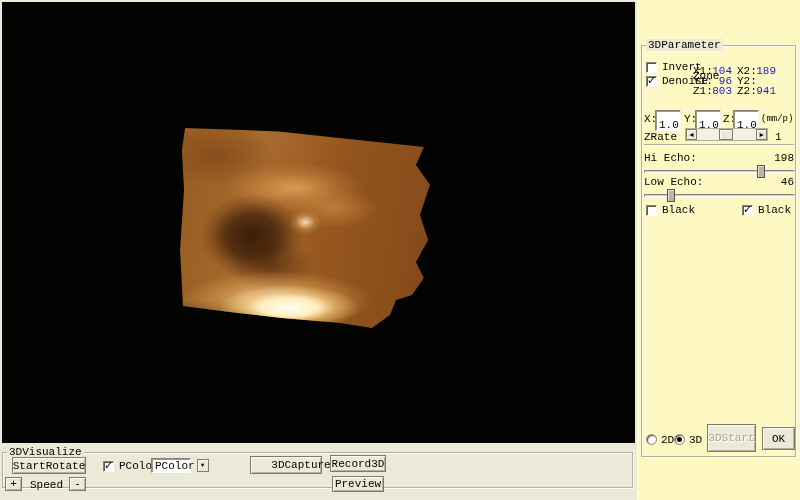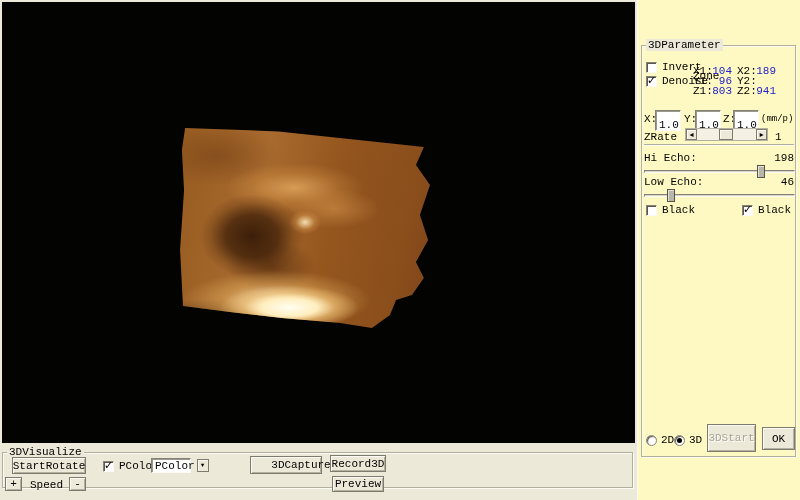--- a/index.html
+++ b/index.html
@@ -68,21 +68,21 @@
   .cb-box {
     width:11px; height:11px; background:#fff; flex:none;
     border:1px solid; border-color:#848278 #fbfaf5 #fbfaf5 #848278;
     box-shadow:inset 1px 1px 0 #5a584f; position:relative;
   }
   .cb-box .mark {
     display:none; position:absolute; left:0px; top:-3px;
     font-family:"DejaVu Sans",sans-serif; font-size:11px; font-weight:bold; color:#000;
   }
   .checkbox.on .cb-box .mark { display:block; }
-  .radio { position:absolute; display:flex; align-items:flex-end; gap:4px; }
+  .radio { position:absolute; display:flex; align-items:flex-start; gap:4px; }
   .rd-circle {
     width:11px; height:11px; border-radius:50%; background:#fff; flex:none;
     border:1px solid #848278; box-shadow:inset 1px 1px 1px #5a584f; position:relative;
   }
   .rd-circle .dot {
     display:none; position:absolute; left:2px; top:2px; width:5px; height:5px;
     border-radius:50%; background:#000;
   }
   .radio.on .rd-circle .dot { display:block; }
   .textbox {

